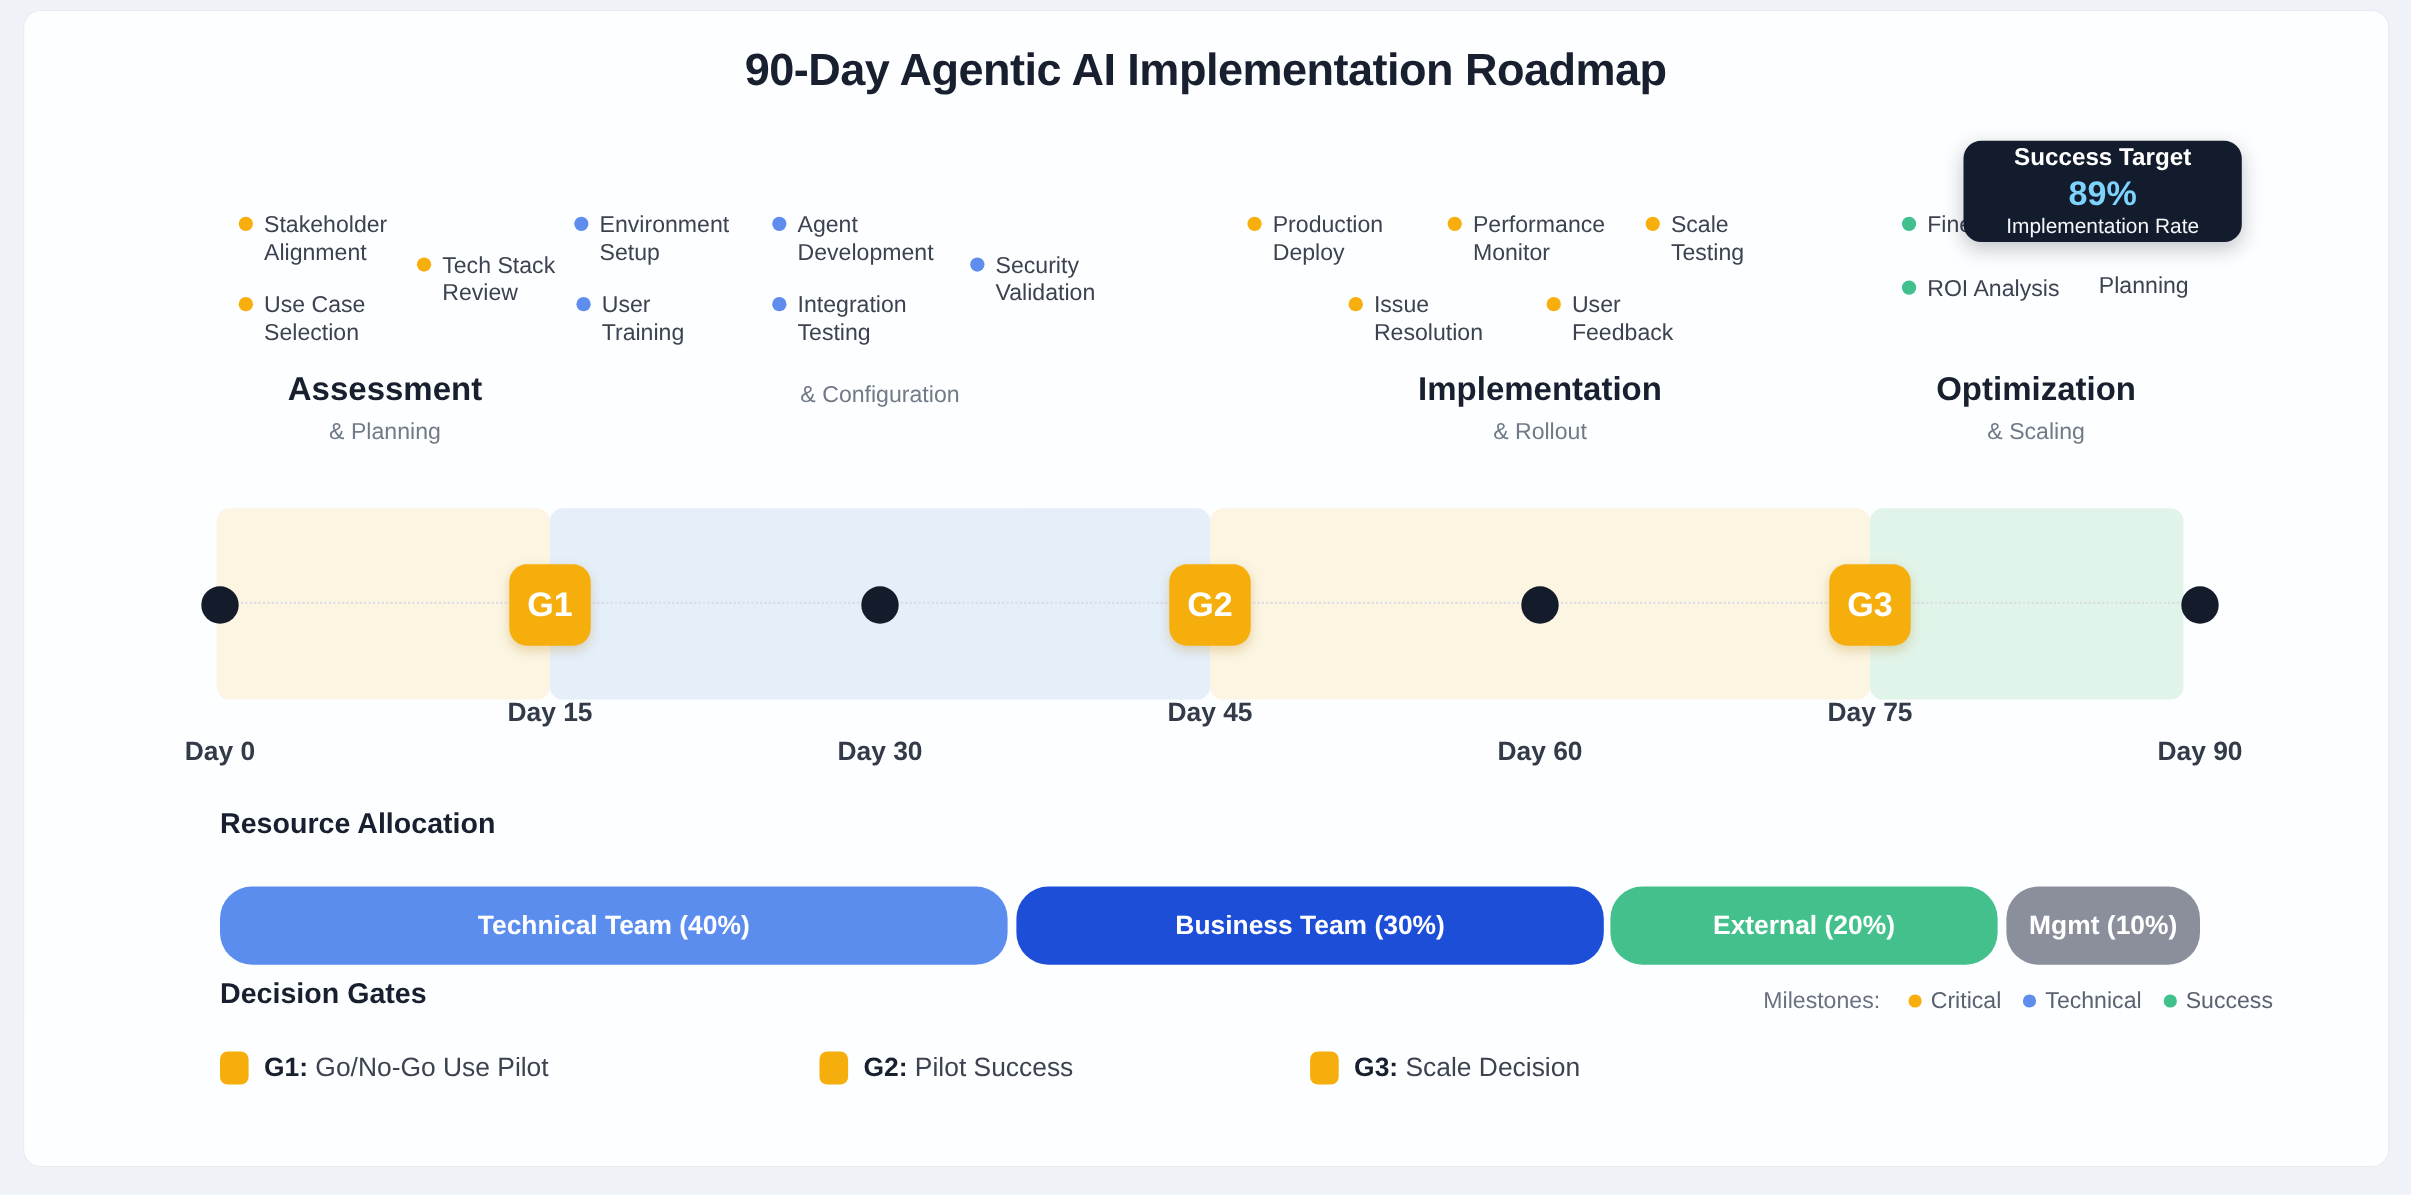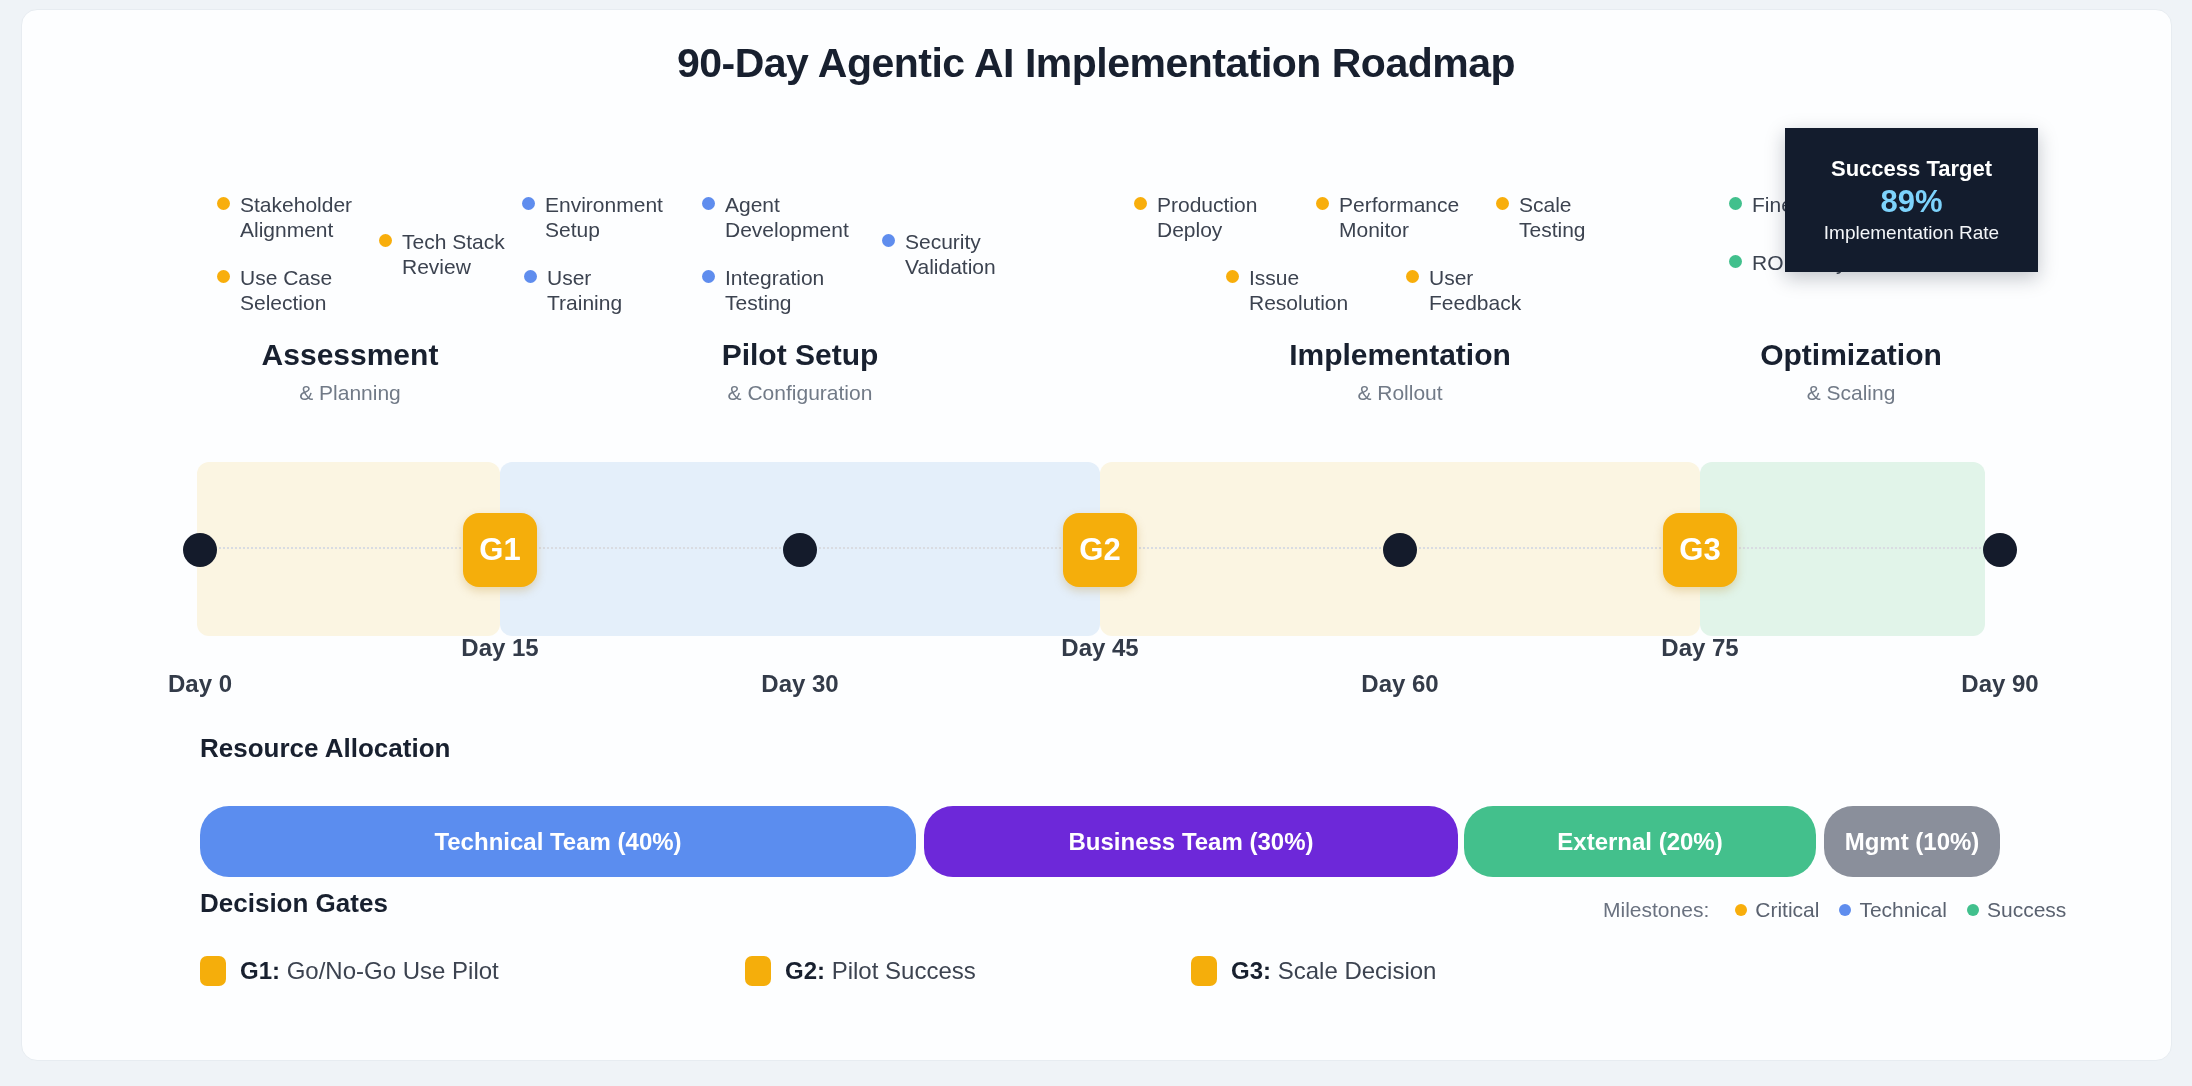--- a/index.html
+++ b/index.html
@@ -12,22 +12,22 @@
   .card{
     position:absolute;left:21px;top:9px;width:2149px;height:1050px;
     background:#fdfeff;border:1px solid #e7ecf1;border-radius:16px;
   }
   .title{
     position:absolute;left:0;top:40px;width:2192px;text-align:center;
     font-size:41px;font-weight:800;letter-spacing:-0.5px;color:#18202f;
   }
   
   .success-box{
-    position:absolute;left:1785px;top:128px;width:253px;height:144px;
-    background:#131c2d;border-radius:0;z-index:5;
+    position:absolute;left:1785px;top:128px;width:253px;height:92px;
+    background:#131c2d;border-radius:16px;z-index:5;
     display:flex;flex-direction:column;align-items:center;justify-content:center;
     box-shadow:0 6px 18px rgba(15,23,42,.25);
     text-align:center;
   }
   .success-box .lbl{font-size:22px;font-weight:700;color:#ffffff;}
   .success-box .val{font-size:31px;font-weight:800;color:#7dd3fc;margin:2px 0;}
   .success-box .sub{font-size:19px;font-weight:500;color:#f4f6f9;}
   
   .ms{position:absolute;font-size:21px;line-height:1.2;color:#3c4350;z-index:1;}
   .ms .dot{position:absolute;left:-23px;top:5px;width:13px;height:13px;border-radius:50%;}
@@ -52,21 +52,21 @@
   }
   .day{position:absolute;width:160px;text-align:center;font-size:24px;font-weight:700;color:#333b49;}
   
   .section-h{position:absolute;font-size:26px;font-weight:800;color:#18202f;}
   .seg{
     position:absolute;top:806px;height:71px;border-radius:29px;
     display:flex;align-items:center;justify-content:center;
     color:#ffffff;font-size:24px;font-weight:700;
   }
   .seg-t{left:200px;width:716px;background:#5b8def;}
-  .seg-b{left:924px;width:534px;background:#6d28d9;}
+  .seg-b{left:924px;width:534px;background:#1d4ed8;}
   .seg-e{left:1464px;width:352px;background:#43c08c;}
   .seg-m{left:1824px;width:176px;background:#8a8f9b;}
   
   .legend{position:absolute;left:1603px;top:898px;display:flex;align-items:flex-start;column-gap:20px;font-size:21px;color:#5a6270;}
   .legend .lg-h{color:#6a7280;margin-right:6px;}
   .legend .lg-item{display:flex;align-items:center;column-gap:8px;}
   .legend .ldot{width:12px;height:12px;border-radius:50%;display:inline-block;}
   
   .gate-item{position:absolute;top:956px;display:flex;align-items:center;column-gap:14px;font-size:24px;color:#3c4350;}
   .gate-sq{width:26px;height:30px;border-radius:7px;background:#f5ae0b;flex:0 0 auto;}
@@ -147,21 +147,20 @@
   <div class="lbl">Success Target</div>
   <div class="val">89%</div>
   <div class="sub">Implementation Rate</div>
 </div>
 
 <div class="phase" style="left:200px;top:338px">
   <div class="pt">Assessment</div>
   <div class="ps">&amp; Planning</div>
 </div>
 <div class="phase" style="left:650px;top:338px">
-  <div class="pt">Pilot Setup</div>
   <div class="ps">&amp; Configuration</div>
 </div>
 <div class="phase" style="left:1250px;top:338px">
   <div class="pt">Implementation</div>
   <div class="ps">&amp; Rollout</div>
 </div>
 <div class="phase" style="left:1701px;top:338px">
   <div class="pt">Optimization</div>
   <div class="ps">&amp; Scaling</div>
 </div>

